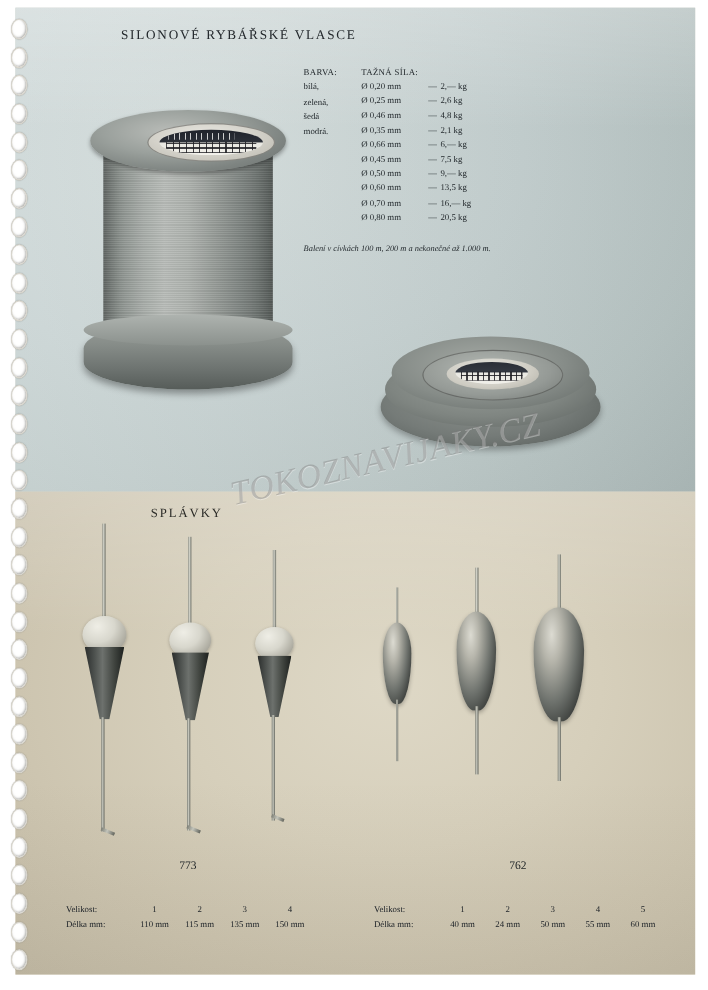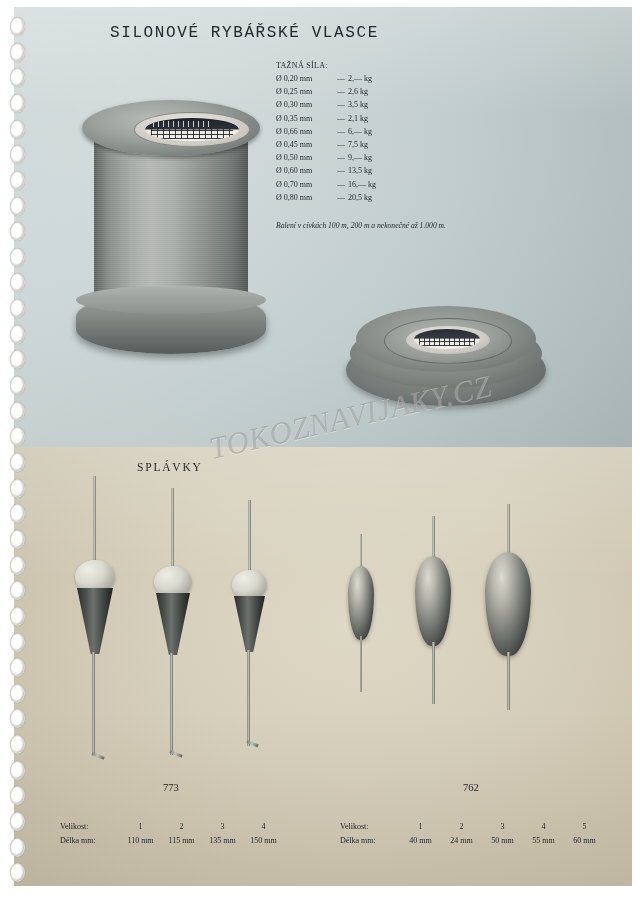--- a/index.html
+++ b/index.html
@@ -108,24 +108,24 @@
       linear-gradient(180deg, rgba(255,255,255,0.22) 0%, rgba(255,255,255,0) 30%),
       linear-gradient(0deg, rgba(120,110,90,0.10) 0%, rgba(0,0,0,0) 40%);
     pointer-events: none;
   }
 
   
   .heading-main {
     position: absolute;
     left: 110px;
     top: 24px;
-    font-size: 16px;
+    font-size: 12px;
     letter-spacing: 1.6px;
     color: #23282c;
-    font-family: Liberation Mono, monospace;
+    font-family: Liberation Serif, serif;
     white-space: nowrap;
   }
   .heading-floats {
     position: absolute;
     left: 137px;
     top: 461px;
     font-size: 11.5px;
     letter-spacing: 1.8px;
     color: #2a2a26;
     font-family: "Liberation Serif", serif;
@@ -458,38 +458,45 @@
     <div class="disc disc-1"></div>
     <div class="disc disc-inner"></div>
     <div class="disc disc-core"></div>
     <div class="disc-label">
       <div class="grid"></div>
     </div>
   </div>
 
   <div class="spec-block">
     <div class="spec-cols">
+      <div class="col-colors">
+        <div class="col-title">BARVA:</div>
+        <div class="ent">bílá,</div>
+        <div class="ent">zelená,</div>
+        <div class="ent">šedá</div>
+        <div class="ent">modrá.</div>
+      </div>
 
       <div class="col-strength">
         <div class="col-title">TAŽNÁ SÍLA:</div>
 
         <div class="strength-row">
           <span class="dia">Ø 0,20 mm</span>
           <span class="dash">—</span>
           <span class="val">2,— kg</span>
         </div>
         <div class="strength-row">
           <span class="dia">Ø 0,25 mm</span>
           <span class="dash">—</span>
           <span class="val">2,6 kg</span>
         </div>
         <div class="strength-row">
-          <span class="dia">Ø 0,30 mm</span>
-          <span class="dash">—</span>
-          <span class="val">3,5 kg</span>
+          <span class="dia">Ø 0,46 mm</span>
+          <span class="dash">—</span>
+          <span class="val">4,8 kg</span>
         </div>
         <div class="strength-row">
           <span class="dia">Ø 0,35 mm</span>
           <span class="dash">—</span>
           <span class="val">2,1 kg</span>
         </div>
         <div class="strength-row">
           <span class="dia">Ø 0,66 mm</span>
           <span class="dash">—</span>
           <span class="val">6,— kg</span>

